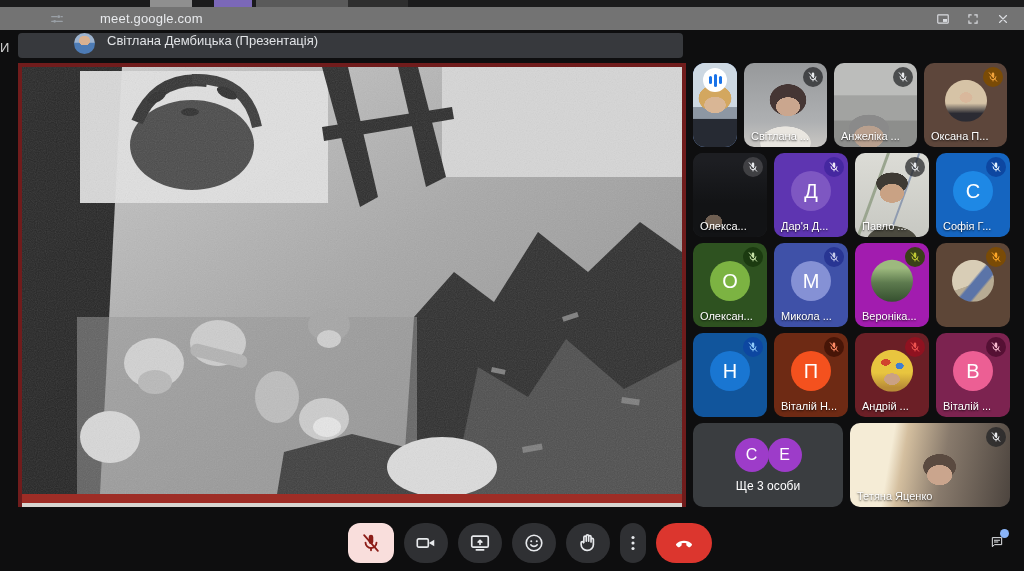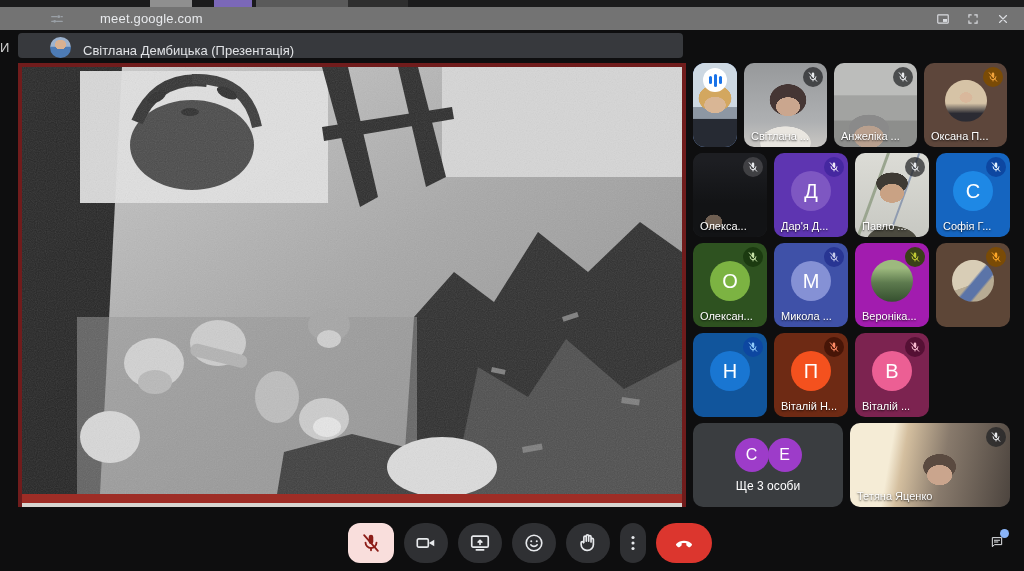--- a/index.html
+++ b/index.html
@@ -19,21 +19,21 @@
   
   .titlebar{position:absolute;left:0;top:7px;width:1024px;height:23px;background:#737373;
             display:flex;align-items:center;}
   .tune{margin-left:50px;width:14px;height:14px;flex:0 0 auto;}
   .url{margin-left:36px;font-size:13px;color:#e8eaed;letter-spacing:.2px;}
   .wincontrols{position:absolute;right:14px;top:0;height:23px;display:flex;align-items:center;gap:16px;}
   .winbtn{width:14px;height:14px;display:flex;align-items:center;justify-content:center;cursor:default;}
 
   
   .banner{position:absolute;left:18px;top:33px;width:665px;height:25px;background:#37393d;
-          border-radius:4px;display:flex;align-items:flex-end;padding-left:32px;}
+          border-radius:4px;display:flex;align-items:flex-start;padding-left:56px;}
   .banner-avatar{width:21px;height:21px;border-radius:50%;flex:0 0 auto;
      background:radial-gradient(8px 7px at 50% 36%, #d9b191 68%, rgba(0,0,0,0) 70%),
                 linear-gradient(#9db3cf 45%, #4d7bb5 46%);}
   .banner-label{margin-left:12px;font-size:13px;color:#e1e3e6;}
 
   
   .stage{position:absolute;left:18px;top:63px;width:668px;height:444px;
          border:4px solid #701c1c;border-bottom:none;background:#111;
          display:flex;flex-direction:column;}
   .montage{flex:1;overflow:hidden;}
@@ -472,20 +472,39 @@
           <g fill="none" stroke="currentColor" stroke-width="2" stroke-linecap="round">
             <rect x="9.5" y="3" width="5" height="10" rx="2.5" fill="currentColor" stroke="none"></rect>
             <path d="M6 11.5a6 6 0 0 0 12 0"></path>
             <path d="M12 17.5V20"></path>
             <path d="M4.5 3.5l15 17"></path>
           </g>
         </svg>
       </span>
 
     </div>
+        <div class="tile" style="width: 74px; background: rgb(107, 31, 38);">
+
+      <div class="avatar-circle pa pa-andrii">
+        
+      </div>
+
+      <span class="tile-name">Андрій ...</span>
+      <span class="badge mic" style="background: rgb(143, 18, 32); color: rgb(239, 83, 80);">
+        <svg viewBox="0 0 24 24" width="12" height="12">
+          <g fill="none" stroke="currentColor" stroke-width="2" stroke-linecap="round">
+            <rect x="9.5" y="3" width="5" height="10" rx="2.5" fill="currentColor" stroke="none"></rect>
+            <path d="M6 11.5a6 6 0 0 0 12 0"></path>
+            <path d="M12 17.5V20"></path>
+            <path d="M4.5 3.5l15 17"></path>
+          </g>
+        </svg>
+      </span>
+
+    </div>
         <div class="tile" style="width: 74px; background: rgb(124, 35, 80);">
 
       <div class="avatar-circle" style="background: rgb(236, 95, 148);">
         <span class="avatar-letter">В</span>
       </div>
 
       <span class="tile-name">Віталій ...</span>
       <span class="badge mic" style="background: rgb(85, 16, 52); color: rgb(248, 187, 208);">
         <svg viewBox="0 0 24 24" width="12" height="12">
           <g fill="none" stroke="currentColor" stroke-width="2" stroke-linecap="round">

